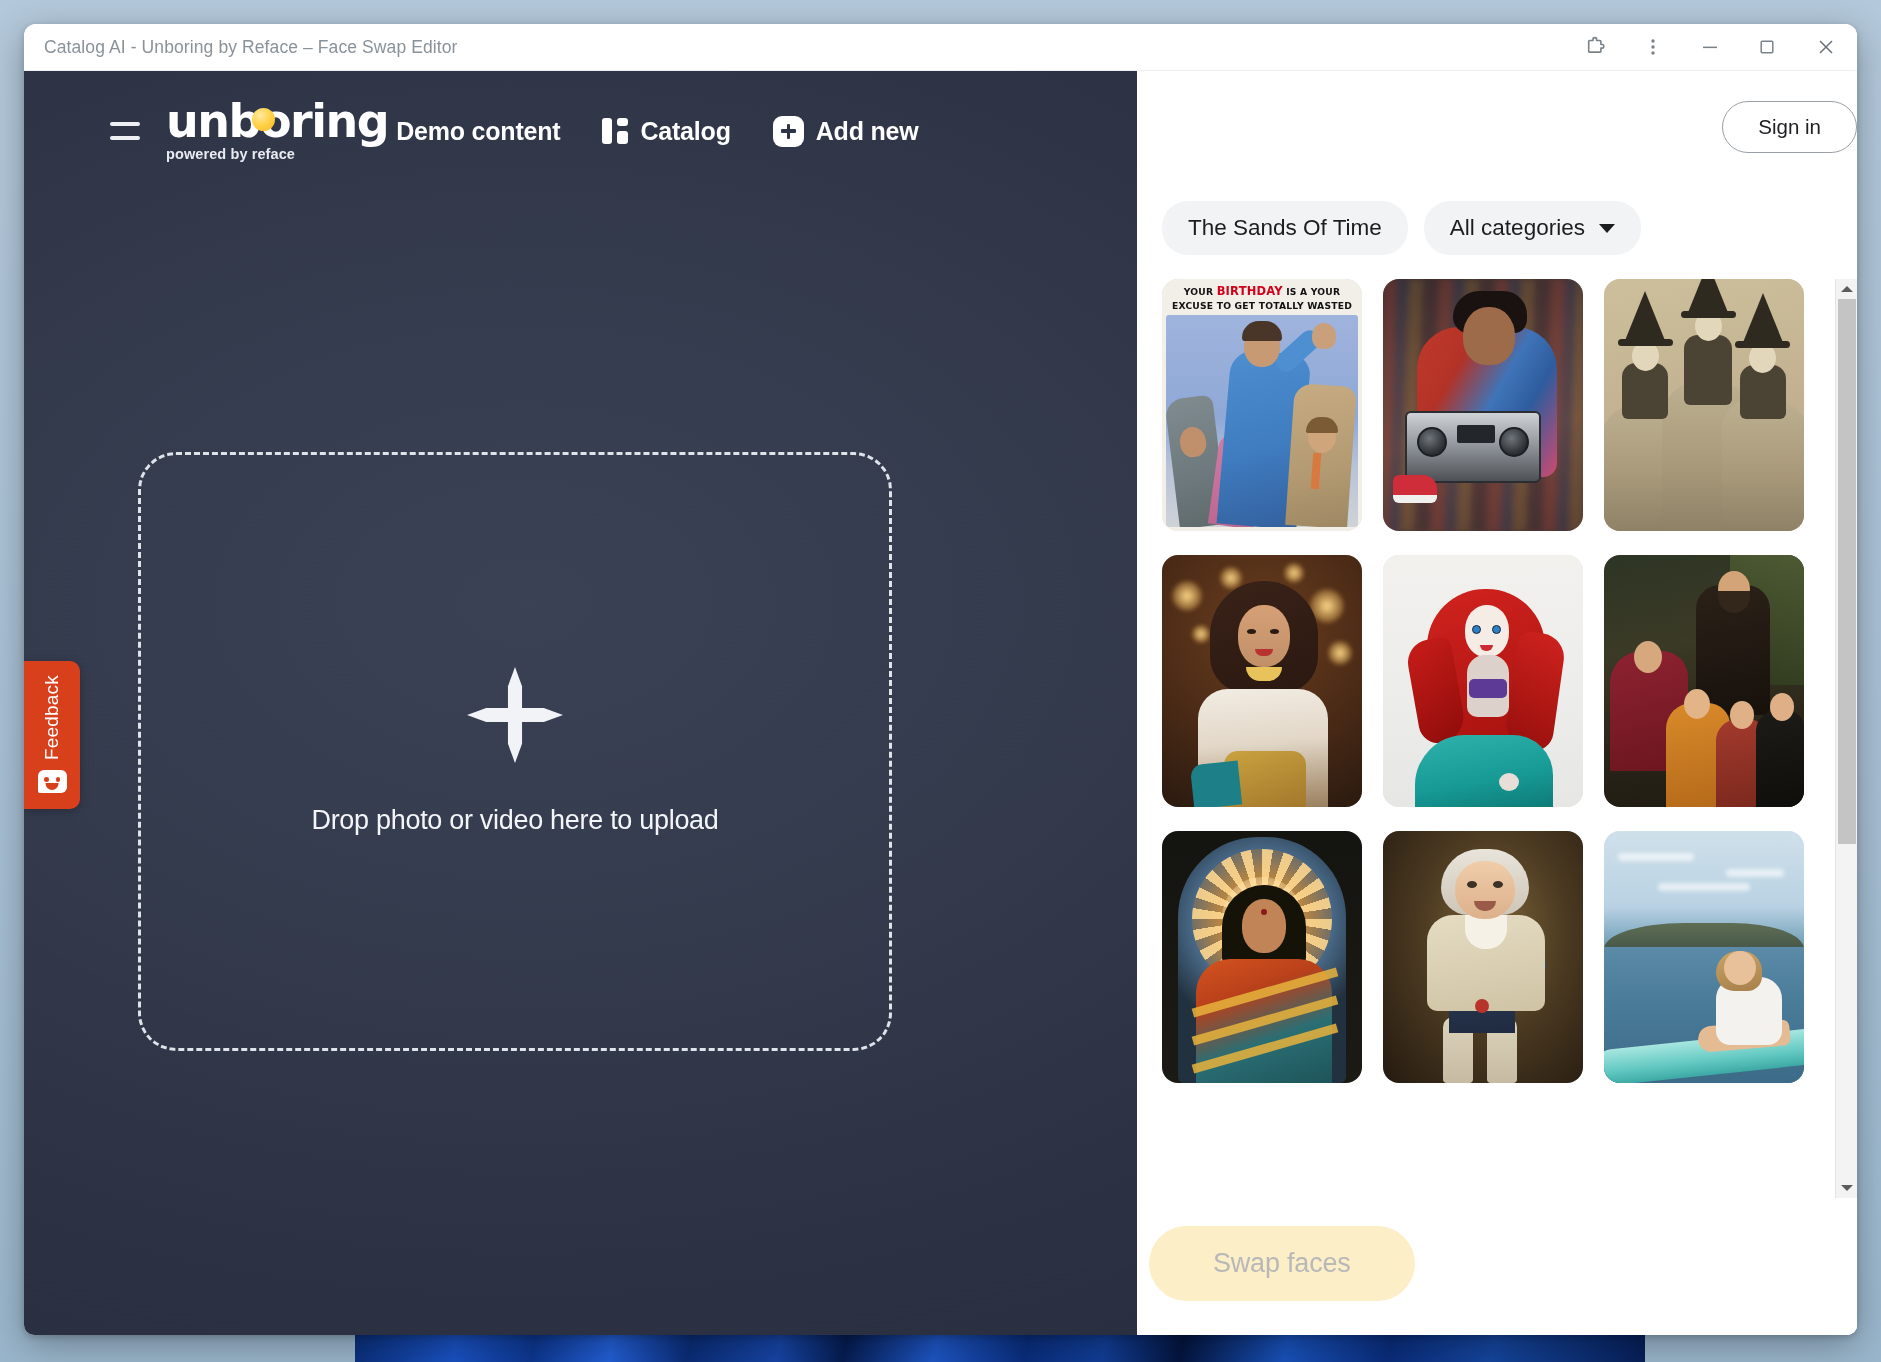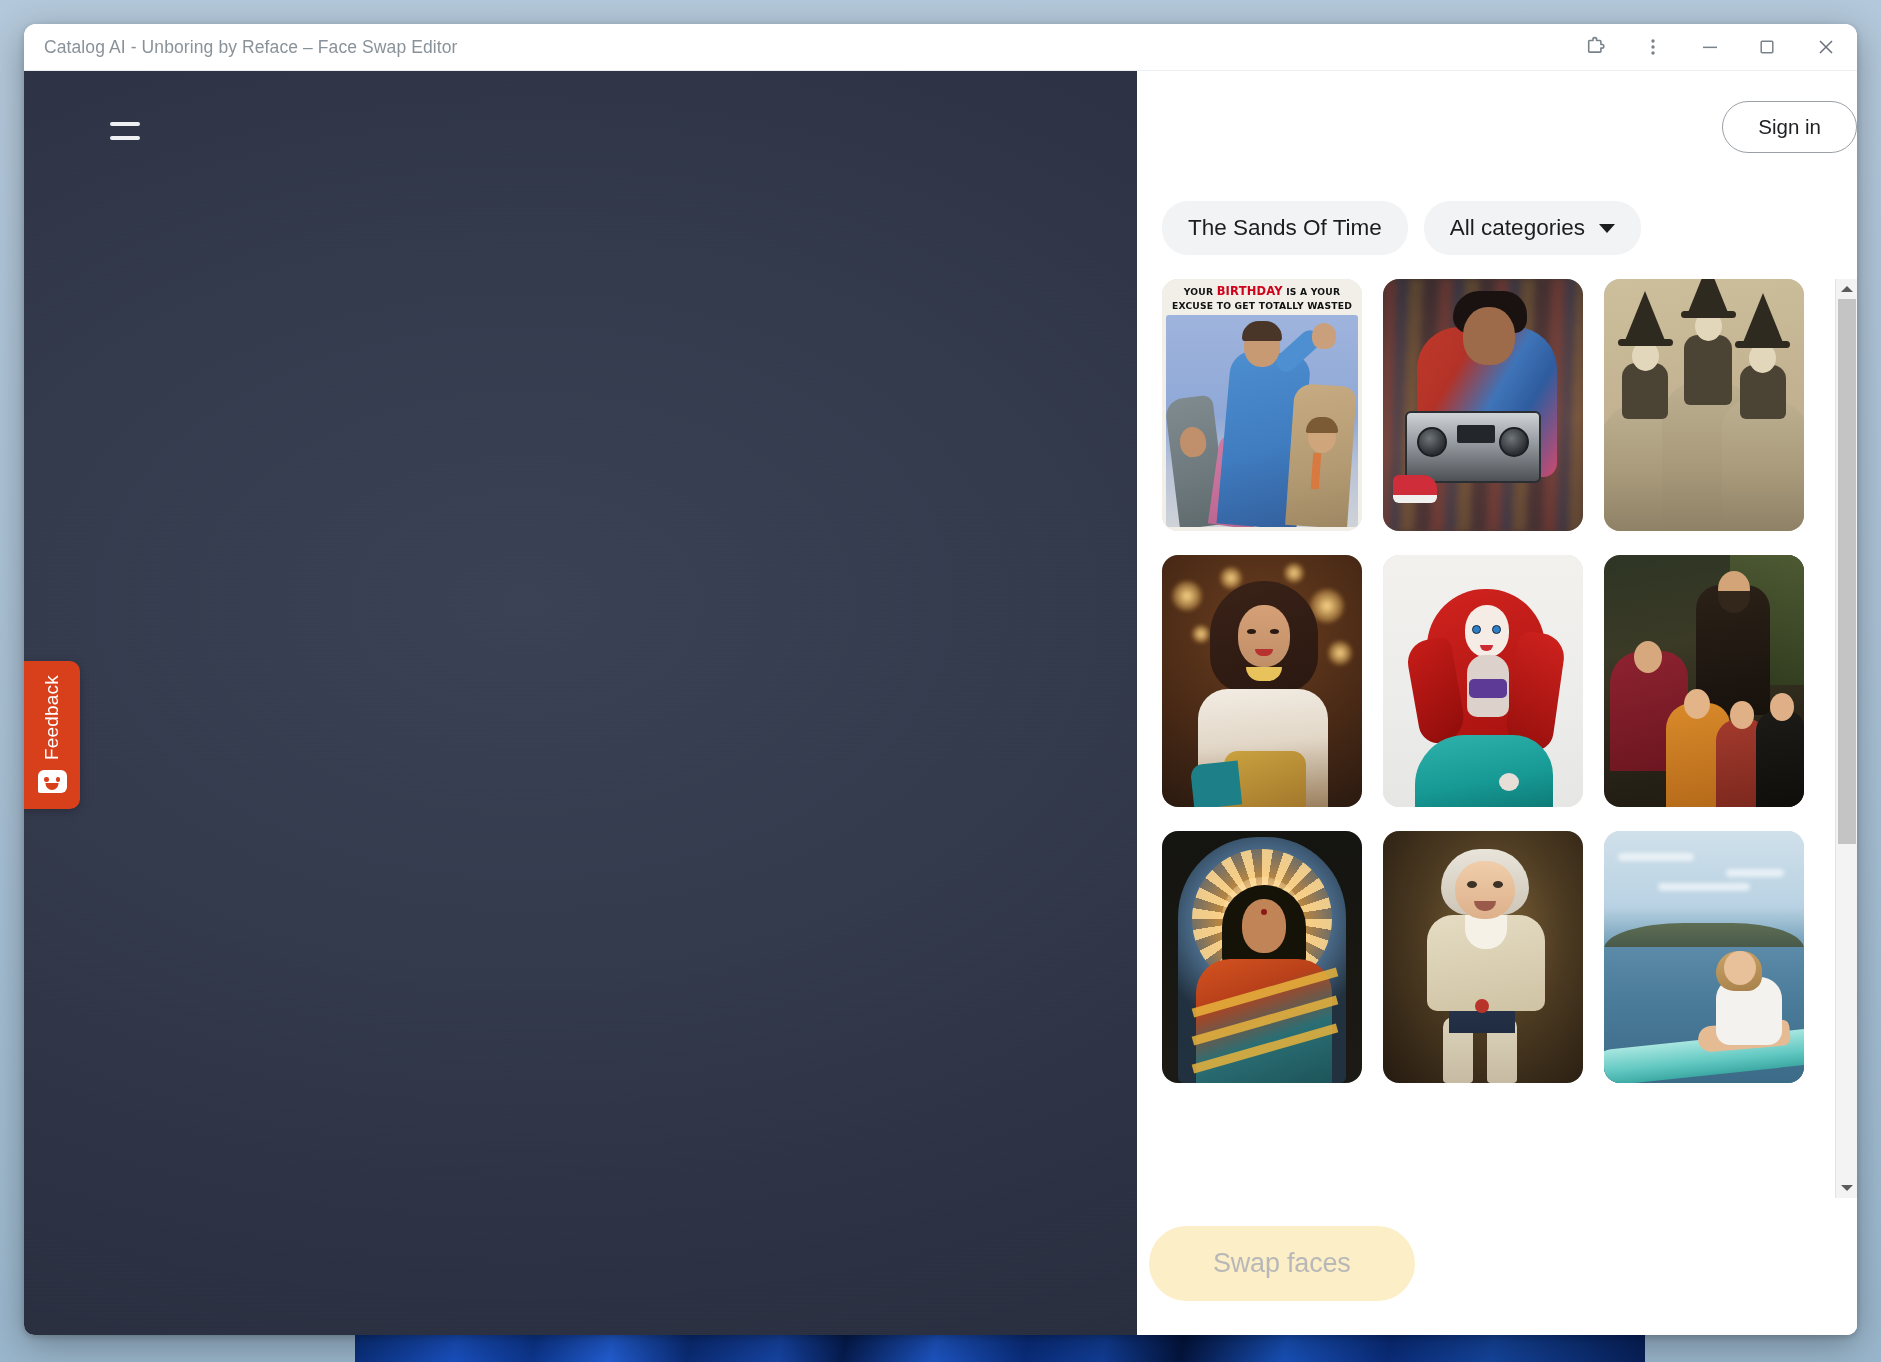--- a/index.html
+++ b/index.html
@@ -997,23 +997,55 @@
 
     <div id="editor-pane">
 
       <div id="app-header">
 
         <div id="hamburger-menu">
           <i></i>
             <i></i>
         </div>
 
-
+        <div id="brand-logo">
+          <div id="brand-wordmark">unboring</div>
+          <div id="brand-dot"></div>
+          <div id="brand-tagline">powered by reface</div>
+        </div>
+
+        <div id="nav-links">
+
+          <div class="nav-item">
+            <span>Demo content</span>
+          </div>
+
+          <div class="nav-item">
+            <span id="catalog-icon">
+              <span class="cat-left"></span>
+              <span class="cat-right">
+                  <i></i>
+                  <i></i>
+                </span>
+            </span>
+            <span>Catalog</span>
+          </div>
+
+          <div class="nav-item">
+            <span id="add-new-icon"></span>
+            <span>Add new</span>
+          </div>
+
+        </div>
       </div>
 
+      <div id="drop-zone">
+        <div id="drop-plus"></div>
+        <div id="drop-label">Drop photo or video here to upload</div>
+      </div>
 
       <div id="feedback-tab">
         <div id="feedback-label">Feedback</div>
         <div id="feedback-smiley-icon">
           <span class="eye l"></span>
             <span class="eye r"></span>
             <span class="mouth"></span>
         </div>
       </div>
 

